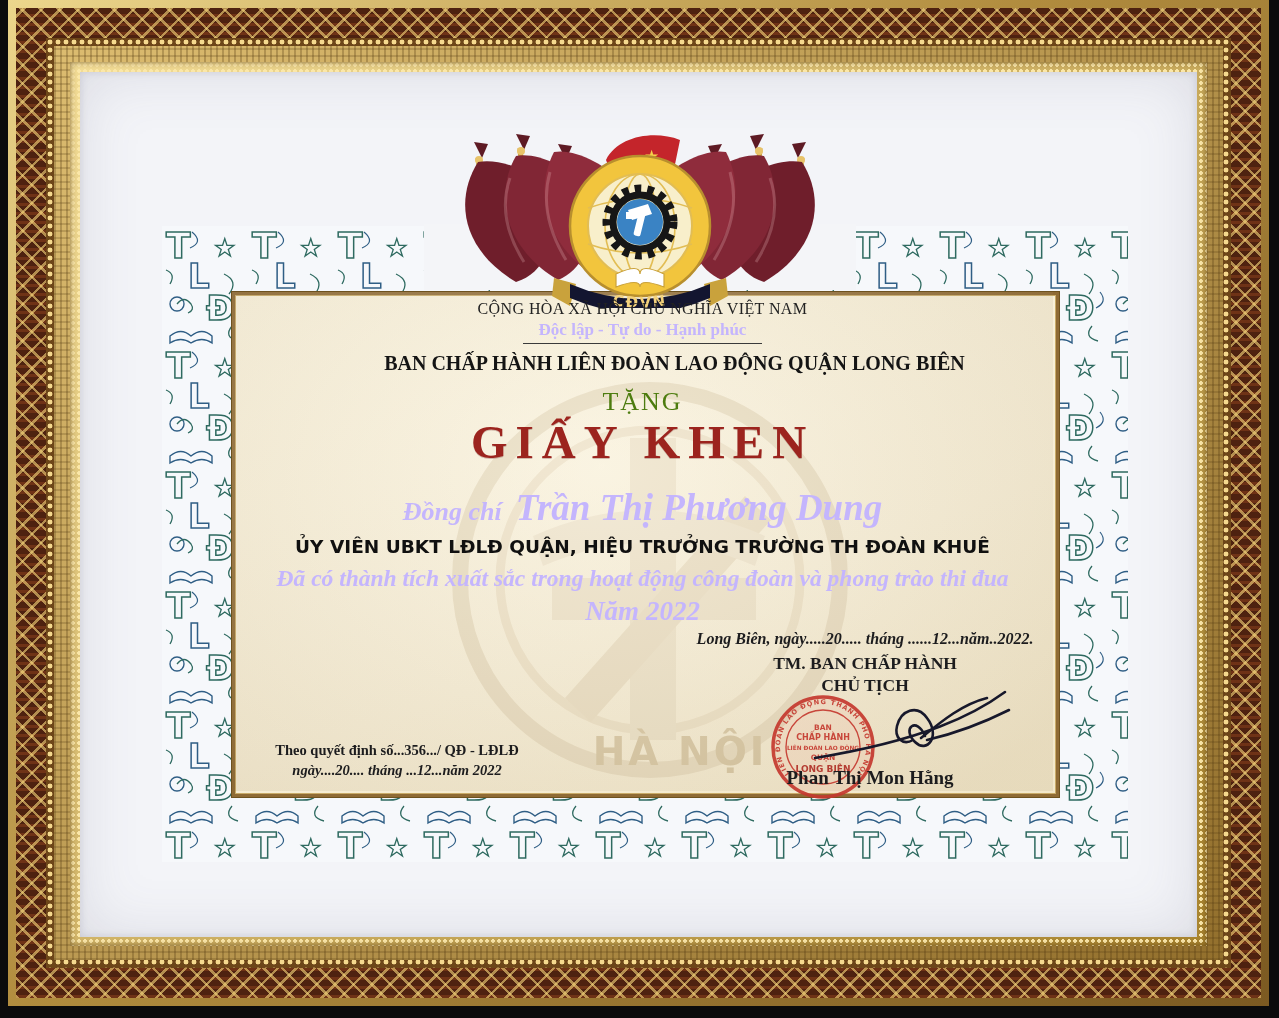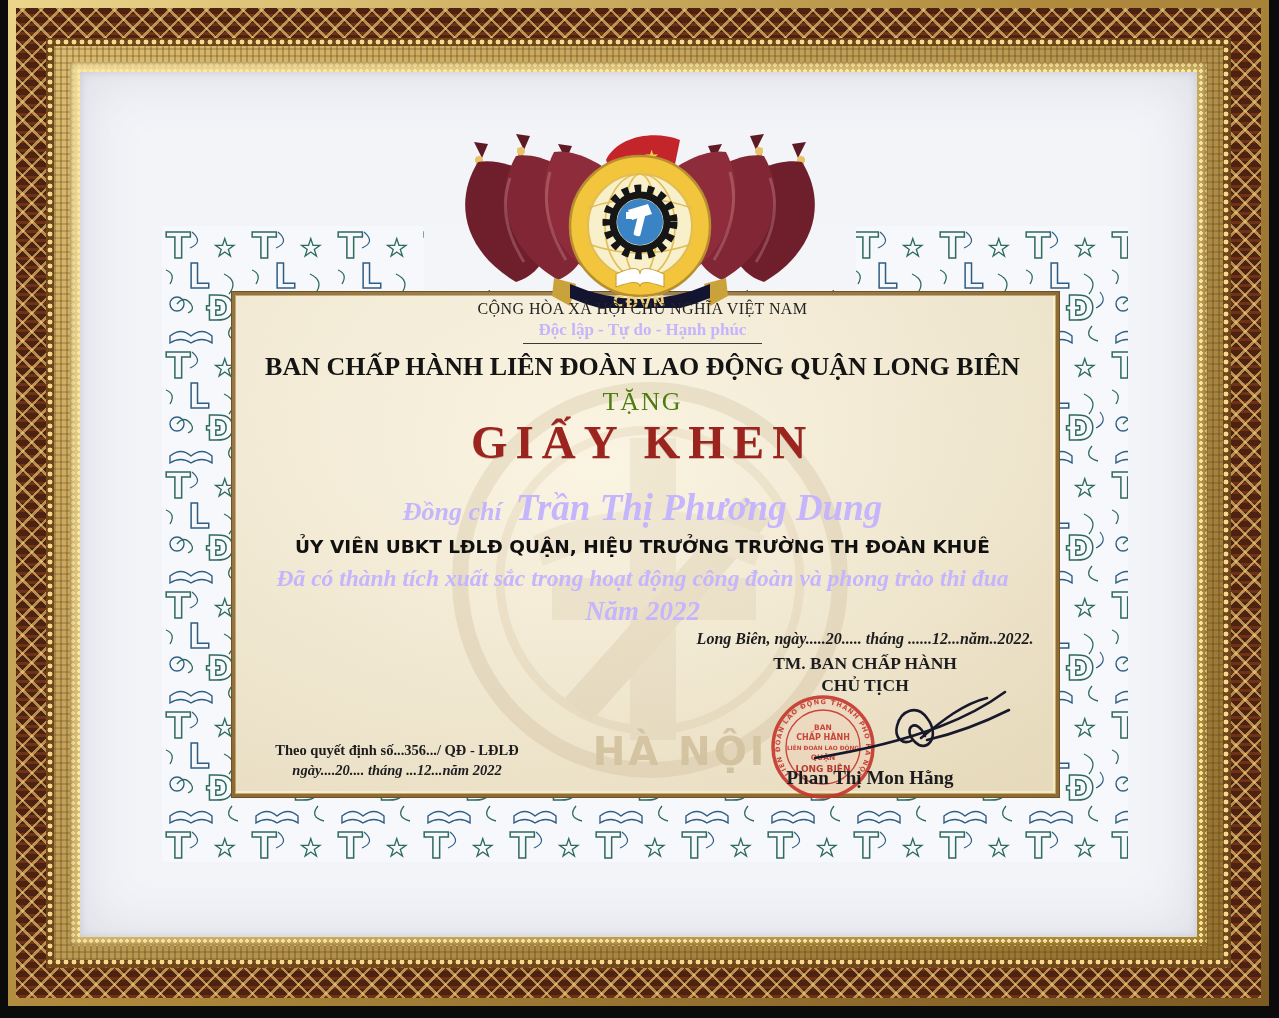--- a/index.html
+++ b/index.html
@@ -36,21 +36,21 @@
   .panel{position:absolute;left:232px;top:292px;width:821px;height:499px;
          background:linear-gradient(160deg,#fbf4de 0%,#f7eed5 60%,#f3e8ca 100%);
          border:3px solid #8f6b35;box-shadow:inset 0 0 0 1px #c9ab68, 0 0 0 1px #6e521f;}
   .panel-light{position:absolute;left:232px;top:292px;width:821px;height:499px;pointer-events:none;
          background:radial-gradient(ellipse at 45% 35%,rgba(255,255,255,.25),rgba(120,95,60,.10) 90%);}
   
   .cline{position:absolute;left:232px;width:821px;text-align:center;color:#c4b5fd;}
   .hdr1{top:300px;font-size:16px;font-weight:400;letter-spacing:.4px;color:#222;}
   .hdr2{top:320px;font-size:17px;font-weight:700;}
   .hdr2 span{display:inline-block;padding:0 16px 3px;border-bottom:1.6px solid #3a3a3a;}
-  .issuer{top:352px;font-size:26px;font-weight:700;color:#141414;}
+  .issuer{top:352px;font-size:20px;font-weight:700;color:#141414;padding-left:32px;}
   .tang{top:387px;font-size:26px;font-weight:400;letter-spacing:2px;color:#4d7c0f;}
   .gk{top:415px;font-size:47px;font-weight:700;letter-spacing:8px;color:#9c241e;
       text-shadow:0 1px 0 rgba(90,10,10,.25);}
   .recipient{top:486px;font-style:italic;font-weight:700;}
   .recipient .pfx{font-size:26px;margin-right:14px;}
   .recipient .nm{font-size:37px;}
   .role{top:536px;font-family:"DejaVu Sans","Liberation Sans",sans-serif;
         font-size:18.5px;font-weight:700;color:#101010;}
   .ach{top:565px;font-style:italic;font-weight:700;font-size:23.5px;}
   .year{top:596px;font-style:italic;font-weight:700;font-size:27px;}

